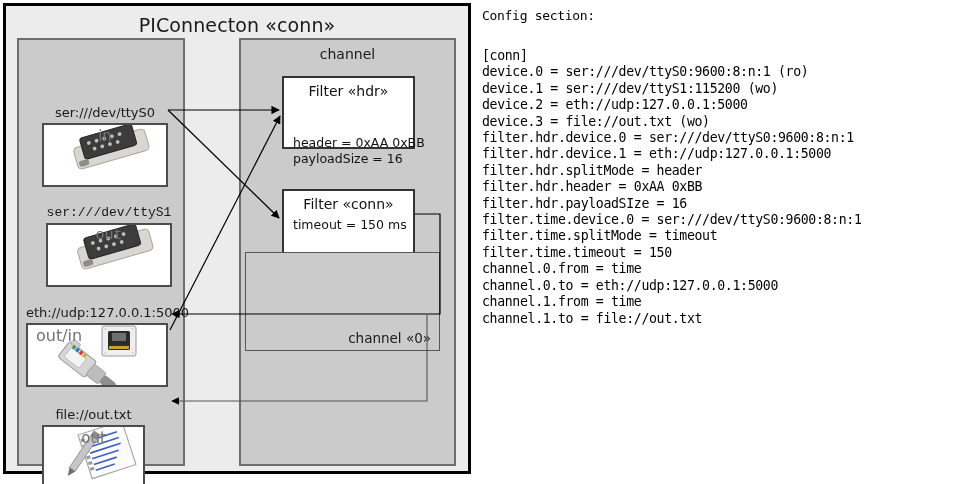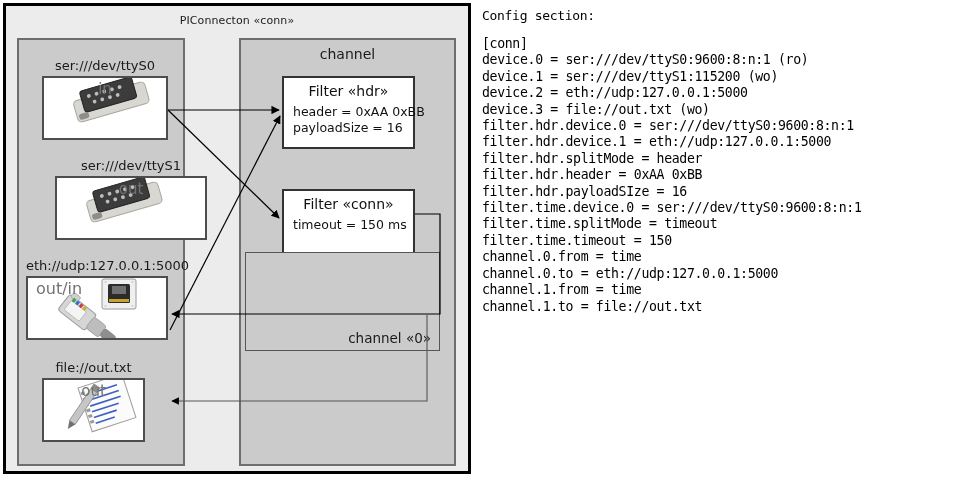--- a/index.html
+++ b/index.html
@@ -8,35 +8,35 @@
 
   #root{position:relative;width:964px;height:484px;background:#fff;}
 
   
   .outer-frame{
     position:absolute;left:3px;top:3px;width:468px;height:471px;
     background:#ececec;border:3px solid #000;box-sizing:border-box;
   }
   .outer-title{
     position:absolute;left:0;top:8px;width:100%;text-align:center;
-    font-size:11px;color:#1a1a1a;letter-spacing:.1px;
+    font-size:19px;color:#1a1a1a;letter-spacing:.1px;
   }
 
   
   .panel{
     position:absolute;background:#cbcbcb;border:2px solid #6e6e6e;
     box-sizing:border-box;
   }
   .panel-title{
     position:absolute;left:0;top:6px;width:100%;text-align:center;
     font-size:14px;color:#1a1a1a;
   }
 
   
-  .node{position:absolute;}
+  .node{position:absolute;margin-top:47px;}
   .node-caption{
     position:absolute;left:0;top:0;width:100%;text-align:center;
     font-size:13px;color:#1a1a1a;white-space:nowrap;
   }
   .node-box{
     position:absolute;left:0;top:18px;width:100%;height:64px;
     background:#fff;border:2px solid #4d4d4d;box-sizing:border-box;
   }
   .node-label{
     position:absolute;width:100%;text-align:center;top:2px;
@@ -75,21 +75,21 @@
 
   
   .config{
     position:absolute;left:482px;top:8px;width:478px;
   }
   .config-heading{
     font-family:"DejaVu Sans Mono","Liberation Mono",monospace;
     font-size:13px;font-weight:normal;color:#000;letter-spacing:-.3px;
   }
   .config-body{
-    margin-top:13px;
+    margin-top:25px;
     font-family:"DejaVu Sans Mono","Liberation Mono",monospace;
     font-size:13.2px;line-height:16.4px;color:#000;
     white-space:pre;letter-spacing:-.35px;
   }
 </style>
 </head>
 <body>
 
 <div id="root">
 
@@ -122,21 +122,21 @@
               <circle cx="29" cy="16" r="1.9"></circle>
             <circle cx="37" cy="16" r="1.9"></circle>
               <circle cx="45" cy="16" r="1.9"></circle>
           </g>
           <rect x="2" y="24" width="10" height="6" rx="2" fill="#8f8d88"></rect>
         </g>
       </svg>
     </div>
   </div>
 
-  <div class="node" style="left:55px;top:158px;width:152px;height:84px;">
+  <div class="node" style="left:46px;top:158px;width:126px;height:84px;font-family:Liberation Mono, monospace;">
     <div class="node-caption">ser:///dev/ttyS1</div>
     <div class="node-box">
       <div class="node-label">out</div>
       <svg width="122" height="60" viewBox="0 0 122 60" style="position:absolute;left:0;top:0;">
         <g transform="translate(26,14) rotate(-16)">
           <rect x="0" y="10" width="74" height="22" rx="4" fill="#d9d7d2" stroke="#a9a6a0" stroke-width="1"></rect>
           <rect x="9" y="2" width="54" height="22" rx="3" fill="#3c3c3c" stroke="#222" stroke-width="1"></rect>
           <g fill="#bdbdbd">
             <circle cx="17" cy="9" r="1.9"></circle>
               <circle cx="25" cy="9" r="1.9"></circle>
@@ -216,21 +216,21 @@
           <rect x="0" y="0" width="7" height="44" fill="#c6c6c6" stroke="#8d8d8d" stroke-width=".8"></rect>
           <polygon points="0,44 7,44 3.5,52" fill="#6f6f6f"></polygon>
           <rect x="0" y="0" width="7" height="6" fill="#8b8b8b"></rect>
         </g>
       </svg>
     </div>
   </div>
 
   <div class="filter-box" style="left:282px;top:76px;width:133px;height:73px;padding-left:20px;">
     <div class="filter-title">Filter «hdr»</div>
-    <div class="filter-attrs" style="white-space:pre;">header = 0xAA 0xBB
+    <div class="filter-attrs" style="white-space:pre;margin-top:31px;">header = 0xAA 0xBB
 payloadSize = 16</div>
   </div>
 
   <div class="filter-box" style="left:282px;top:189px;width:133px;height:73px;">
     <div class="filter-title">Filter «conn»</div>
     <div class="filter-attrs" style="white-space:pre;">timeout = 150 ms</div>
   </div>
 
   <div class="channel-box" style="left:245px;top:216px;width:195px;height:99px;">
     <div class="channel-label">channel «0»</div>

